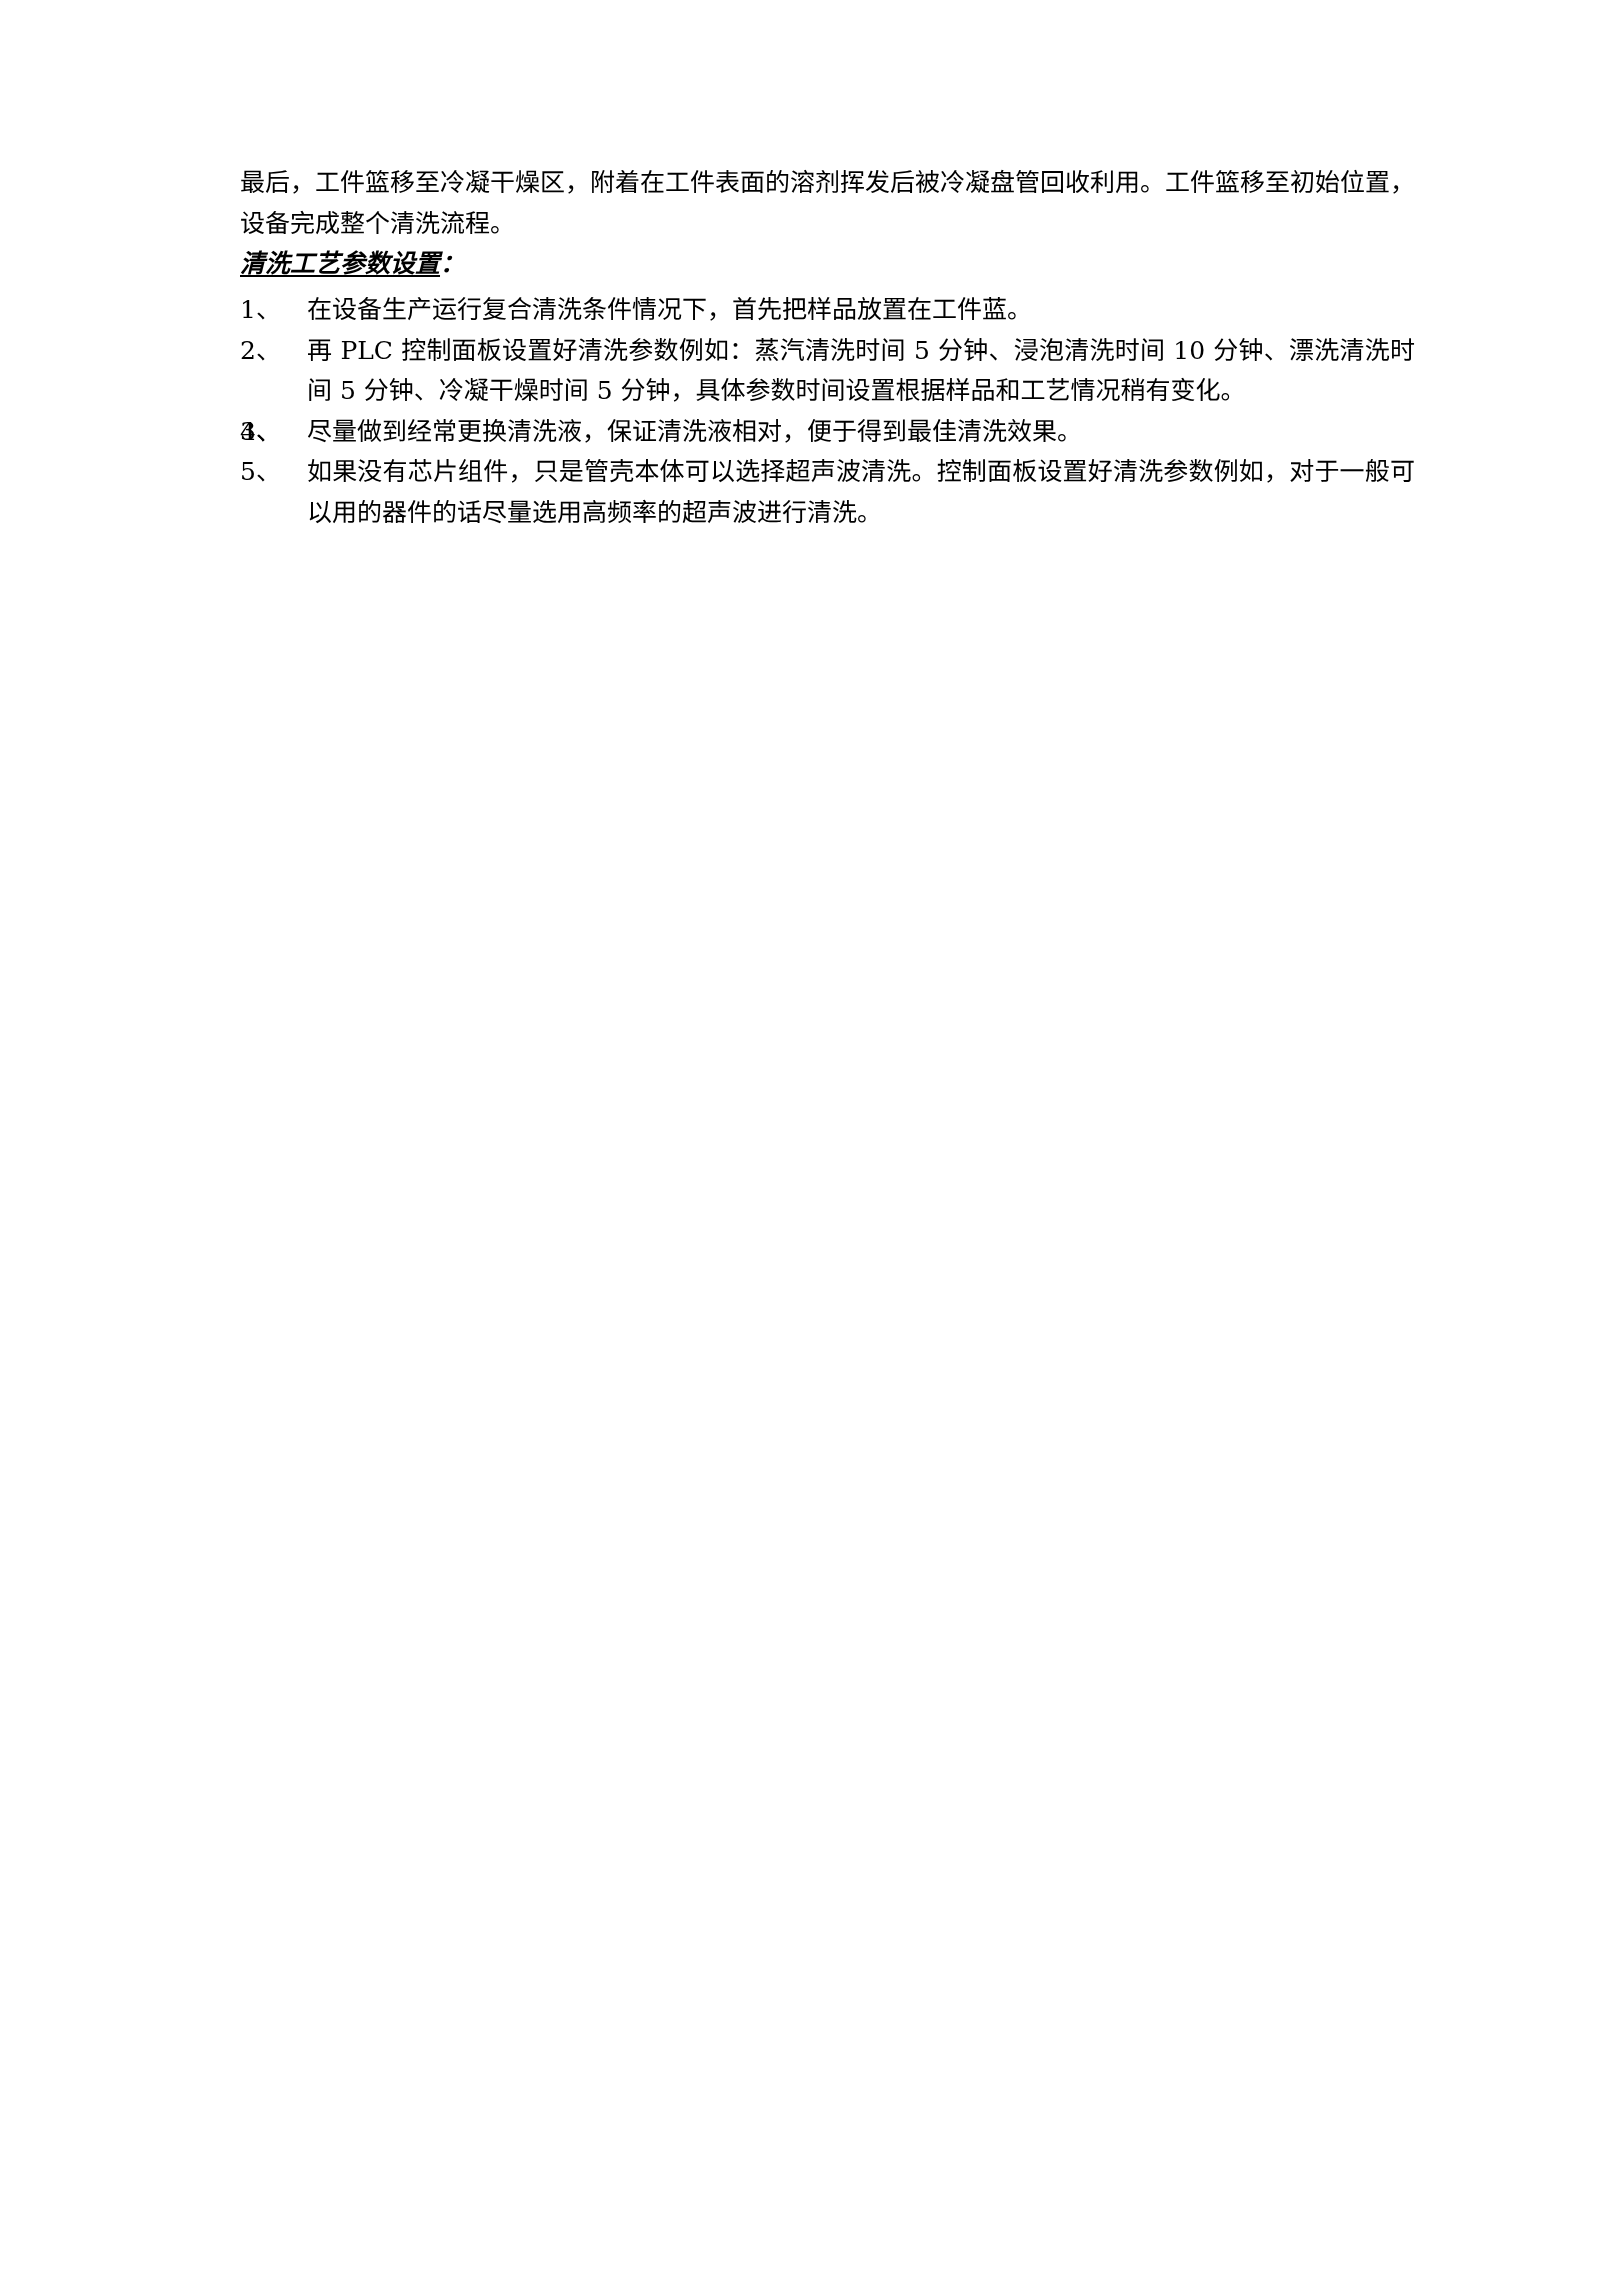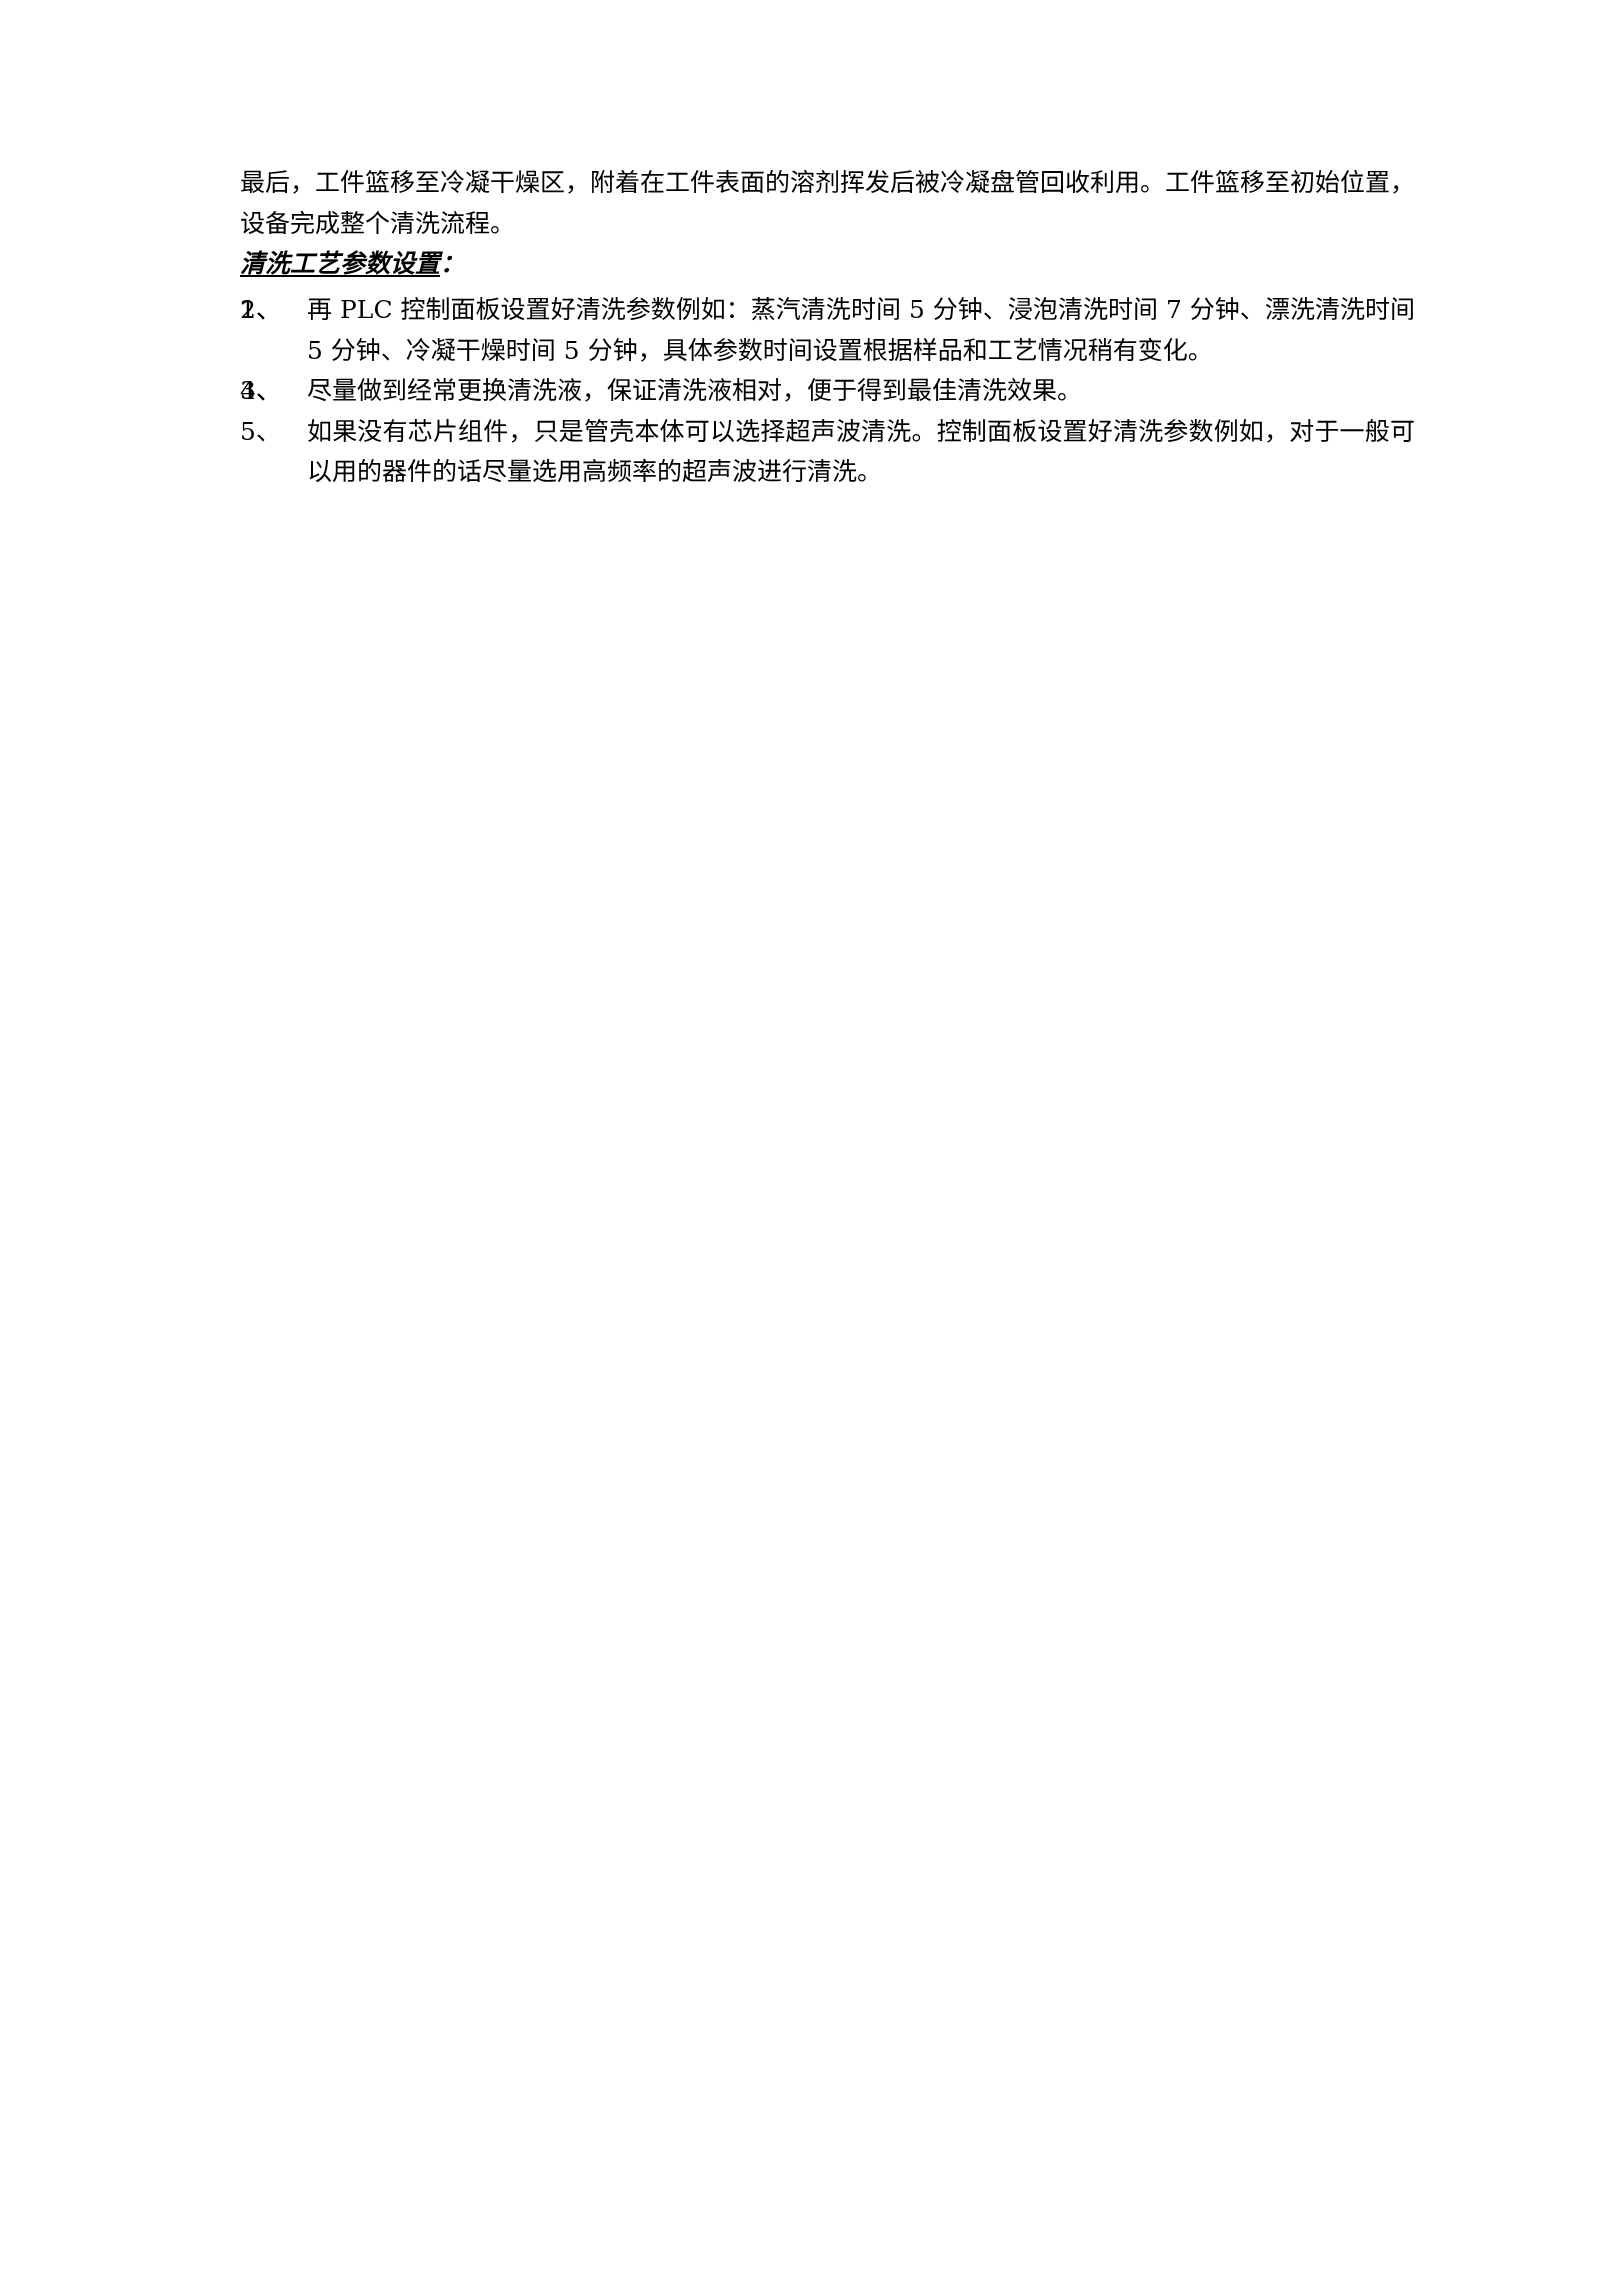--- a/index.html
+++ b/index.html
@@ -79,24 +79,25 @@
 <div class="page">
   <div class="doc-body">
 
     <p class="para intro">最后，工件篮移至冷凝干燥区，附着在工件表面的溶剂挥发后被冷凝盘管回收利用。工件篮移至初始位置，设备完成整个清洗流程。</p>
 
     <p class="section-heading"><span class="underlined">清洗工艺参数设置</span><span>：</span></p>
 
     <ol class="num-list">
       <li>
         <span class="marker">1、</span>
+        <span>在设备生产运行复合清洗条件情况下，首先把样品放置在工件蓝。</span>
       </li>
       <li>
         <span class="marker">2、</span>
-        <span>再 PLC 控制面板设置好清洗参数例如：蒸汽清洗时间 5 分钟、浸泡清洗时间 7 分钟、漂洗清洗时间 5 分钟、冷凝干燥时间 5 分钟，具体参数时间设置根据样品和工艺情况稍有变化。</span>
+        <span>再 PLC 控制面板设置好清洗参数例如：蒸汽清洗时间 5 分钟、浸泡清洗时间 10 分钟、漂洗清洗时间 5 分钟、冷凝干燥时间 5 分钟，具体参数时间设置根据样品和工艺情况稍有变化。</span>
       </li>
       <li>
         <span class="marker">3、</span>
       </li>
       <li>
         <span class="marker">4、</span>
         <span>尽量做到经常更换清洗液，保证清洗液相对，便于得到最佳清洗效果。</span>
       </li>
       <li>
         <span class="marker">5、</span>

